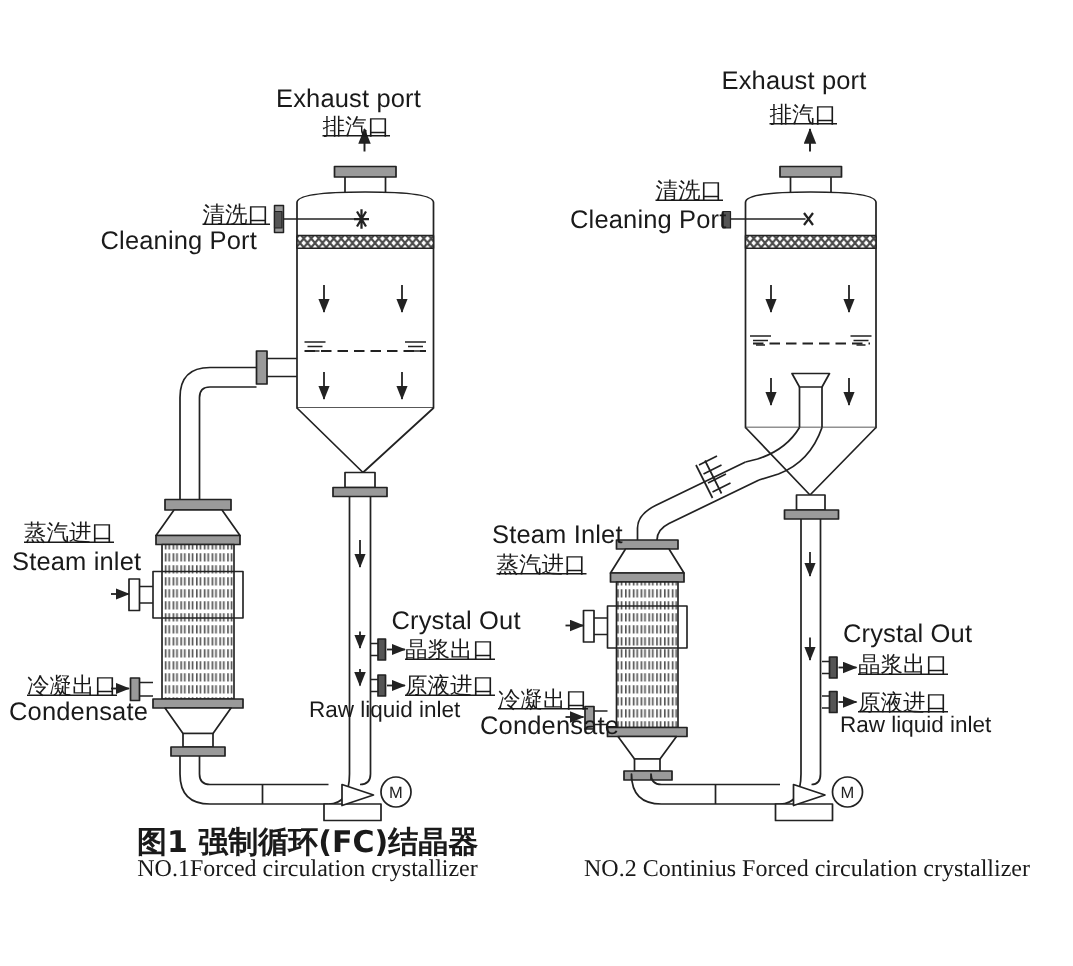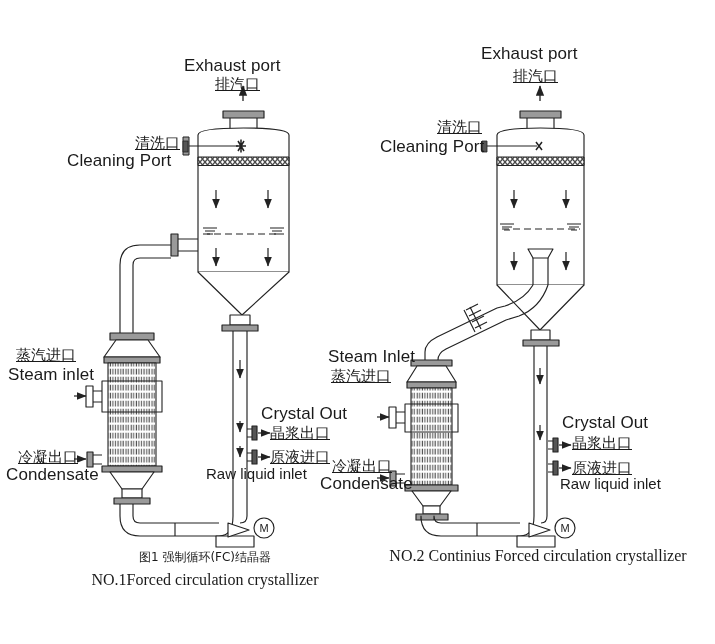--- a/index.html
+++ b/index.html
@@ -3,21 +3,21 @@
 <meta charset="utf-8">
 <style>
   html,body{margin:0;padding:0;background:#ffffff;}
   body{width:715px;height:644px;font-family:"Liberation Sans","DejaVu Sans",sans-serif;color:#1a1a1a;overflow:hidden;}
   #stage{position:relative;width:715px;height:644px;background:#fff;}
   svg{display:block;}
   .lbl{position:absolute;white-space:nowrap;line-height:1.05;}
   .en{font-size:17px;letter-spacing:.1px;}
   .en-sm{font-size:15px;}
   .cn{font-size:15px;font-family:"DejaVu Sans",sans-serif;text-decoration:underline;}
-  .cap-cn{font-size:12px;font-family:"DejaVu Sans",sans-serif;}
+  .cap-cn{font-size:20px;font-family:"DejaVu Sans",sans-serif;font-weight:bold;}
   .cap-en{font-size:16px;font-family:Liberation Serif, serif;}
   .ctr{text-align:center;}
 </style>
 </head>
 <body>
 
 <div id="stage">
 
 <svg width="715" height="644" viewBox="0 0 715 644">
   <defs>
@@ -241,15 +241,15 @@
 <div class="lbl en" style="left:320px;top:475px;">Condensate</div>
 
 <div class="lbl en" style="left:562px;top:414px;">Crystal Out</div>
 <div class="lbl cn" style="left:572px;top:436px;">晶浆出口</div>
 <div class="lbl cn" style="left:572px;top:461px;">原液进口</div>
 <div class="lbl en-sm" style="left:560px;top:476px;">Raw liquid inlet</div>
 
 <div class="lbl cap-cn ctr" style="left:55px;top:551px;width:300px;">图1 强制循环(FC)结晶器</div>
 <div class="lbl cap-en ctr" style="left:40px;top:572px;width:330px;">NO.1Forced circulation crystallizer</div>
 
-<div class="lbl cap-en ctr" style="left:368px;top:548px;width:340px;">NO.2 Continius Forced circulation crystallizer</div>
+<div class="lbl cap-en ctr" style="left:368px;top:572px;width:340px;">NO.2 Continius Forced circulation crystallizer</div>
 
 </div>
 
 </body></html>

